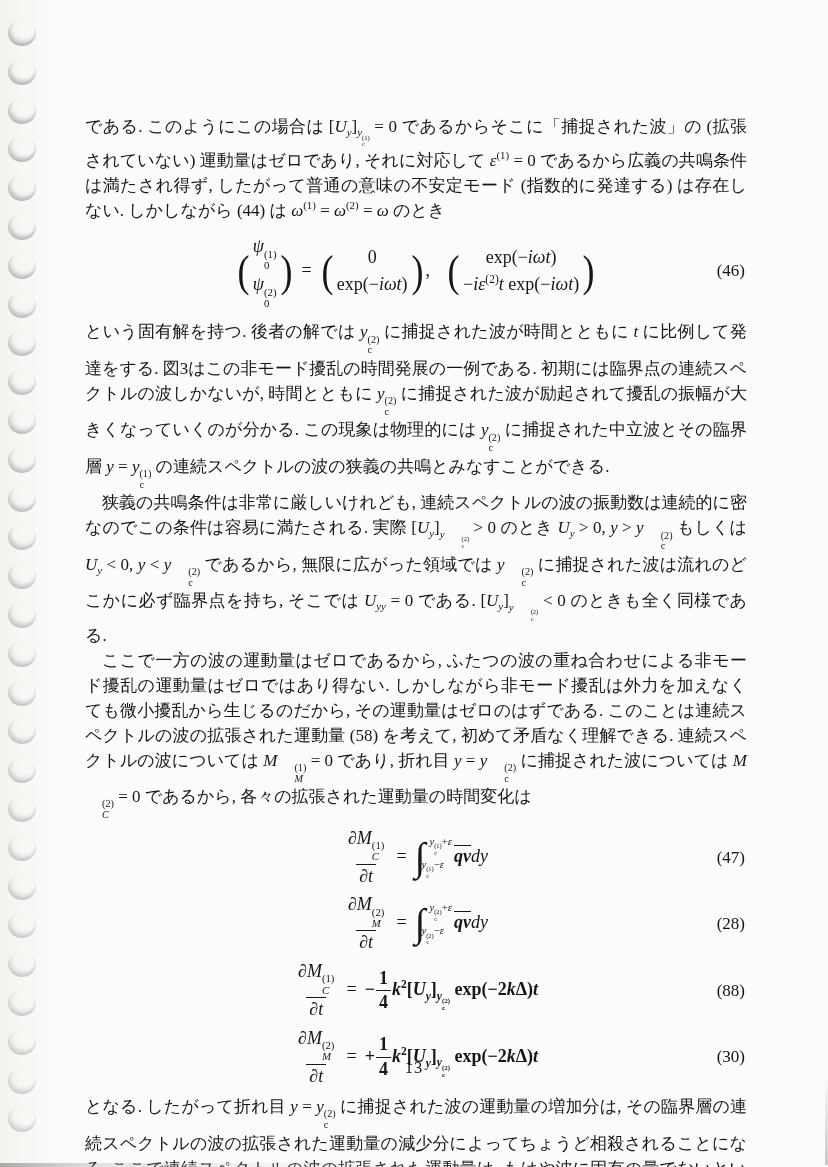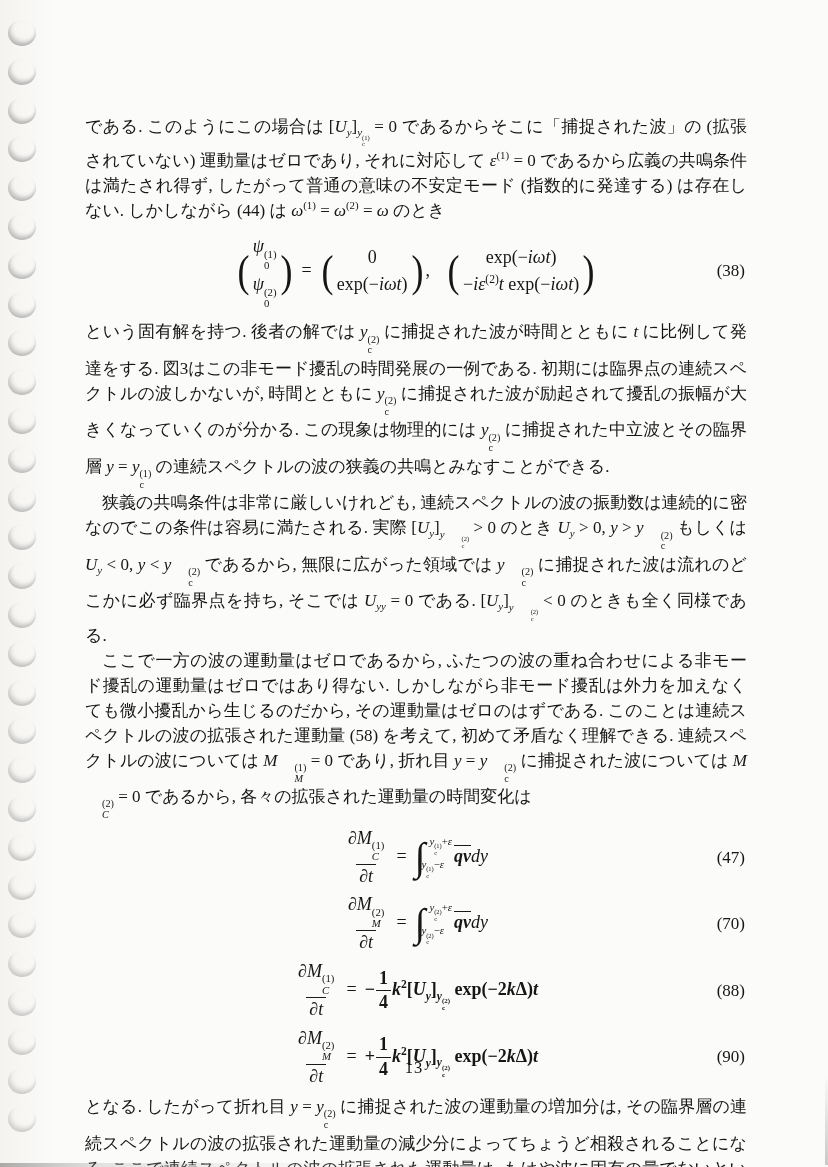--- a/index.html
+++ b/index.html
@@ -106,21 +106,21 @@
                 <span>(2)</span>
                 <span>0</span>
               </span></span>
           </span><span class="rp">)</span><span class="rel">=</span><span class="lp">(</span><span class="mat">
             <span>0</span>
             <span>exp(−<i>iωt</i>)</span>
           </span><span class="rp">)</span><span class="msep">,</span><span class="lp">(</span><span class="mat">
             <span>exp(−<i>iωt</i>)</span>
             <span>−<i>iε</i><sup>(2)</sup><i>t</i> exp(−<i>iωt</i>)</span>
           </span><span class="rp">)</span></span>
-      <span class="eqno">(38)</span>
+      <span class="eqno">(46)</span>
     </div>
 
     <p>という固有解を持つ. 後者の解では <i>y</i><span class="stk">
           <span>(2)</span>
           <span>c</span>
         </span> に捕捉された波が時間とともに <i>t</i> に比例して発達をする. 図3はこの非モード擾乱の時間発展の一例である. 初期には臨界点の連続スペクトルの波しかないが, 時間とともに <i>y</i><span class="stk">
           <span>(2)</span>
           <span>c</span>
         </span> に捕捉された波が励起されて擾乱の振幅が大きくなっていくのが分かる. この現象は物理的には <i>y</i><span class="stk">
           <span>(2)</span>
@@ -188,21 +188,21 @@
           </span><span class="rel">=</span><span class="int">∫</span><span class="ilim">
             <span class="iup"><i>y</i><span class="stk">
                 <span>(2)</span>
                 <span>c</span>
               </span>+<i>ε</i></span>
             <span class="idn"><i>y</i><span class="stk">
                 <span>(2)</span>
                 <span>c</span>
               </span>−<i>ε</i></span>
           </span><span class="ovl"><i>qv</i></span><i>dy</i></span>
-      <span class="eqno">(70)</span>
+      <span class="eqno">(28)</span>
     </div>
 
 
     <div class="eq eq49">
       <span class="eqbody"><span class="frac">
             <span class="num">∂<i>M</i><span class="stk">
                 <span>(1)</span>
                 <span><i>C</i></span>
               </span></span>
             <span class="den">∂<i>t</i></span>
@@ -223,21 +223,21 @@
                 <span><i>M</i></span>
               </span></span>
             <span class="den">∂<i>t</i></span>
           </span><span class="rel">=</span><span class="run">+<span class="frac">
               <span class="num">1</span>
               <span class="den">4</span>
             </span><i>k</i><sup>2</sup>[<i>U</i><sub><i>y</i></sub>]<sub><i>y</i><span class="stk">
                 <span>(2)</span>
                 <span>c</span>
               </span></sub> exp(−2<i>k</i>Δ)<i>t</i></span></span>
-      <span class="eqno">(90)</span>
+      <span class="eqno">(30)</span>
     </div>
 
     <p>となる. したがって折れ目 <i>y</i> = <i>y</i><span class="stk">
           <span>(2)</span>
           <span>c</span>
         </span> に捕捉された波の運動量の増加分は, その臨界層の連続スペクトルの波の拡張された運動量の減少分によってちょうど相殺されることになる. ここで連続スペクトルの波の拡張された運動量は, もはや波に固有の量でないということに注意しよう. すなわち連続スペクトルの波の拡張された運動量は《それが単独で存在するときには》ゼロであるが, 世界に「相手」が存在すると有限の値になり得る.</p>
 
   </div>
 
   <div class="pagenum">13</div>

